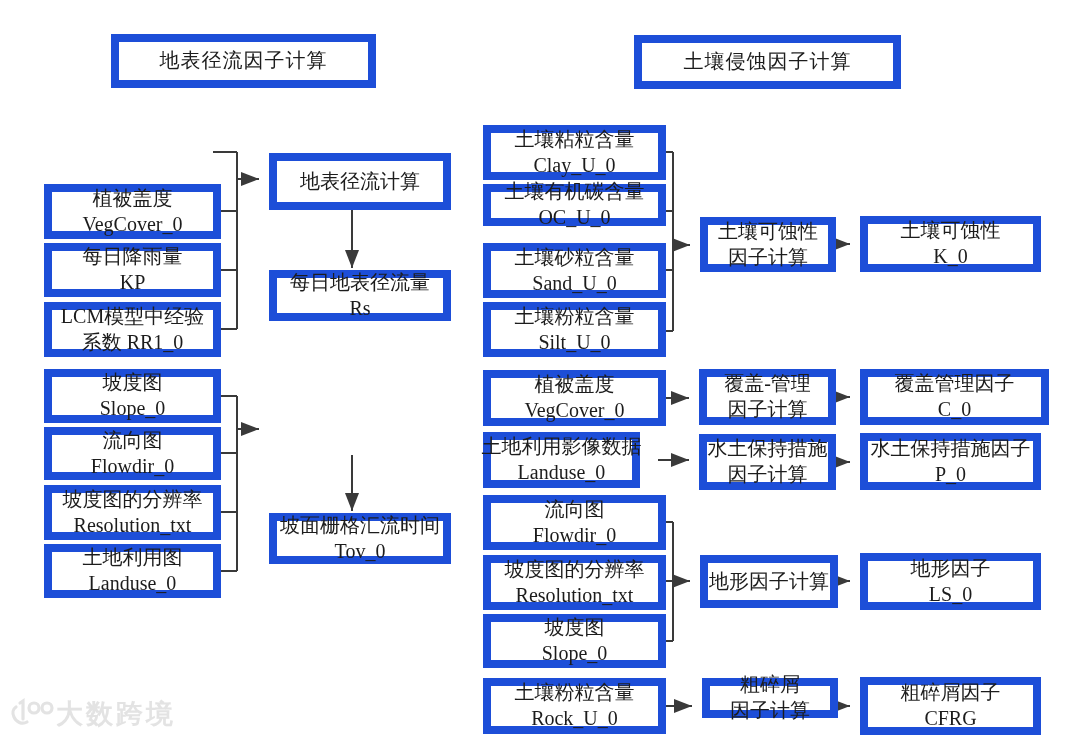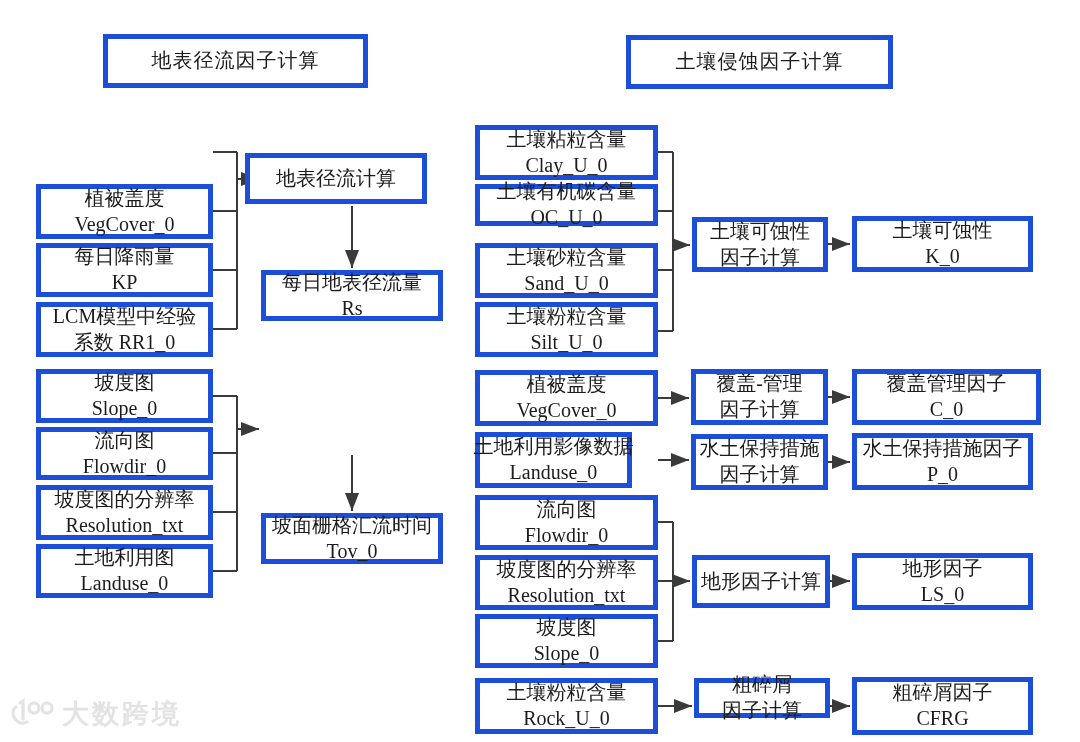--- a/index.html
+++ b/index.html
@@ -1,29 +1,29 @@
 <!DOCTYPE html>
 <html><head>
 <meta charset="utf-8">
 <style>
   html,body{margin:0;padding:0;background:#fff;}
   #canvas{
     position:relative;width:1080px;height:742px;background:#ffffff;overflow:hidden;
     font-family:"Liberation Serif","DejaVu Serif",serif;color:#1c1c1c;
   }
   .box{
-    position:absolute;box-sizing:border-box;border:5px solid #1d4ed8;background:#ffffff;
+    position:absolute;box-sizing:border-box;border:8px solid #1d4ed8;background:#ffffff;
     display:flex;flex-direction:column;align-items:center;justify-content:center;
-    text-align:center;font-size:20px;line-height:1.28;
+    text-align:center;font-size:20px;line-height:1.28;margin-left:8px;
   }
   .box .bl{white-space:nowrap;}
   #connectors{position:absolute;left:0;top:0;width:1080px;height:742px;}
   .title{font-size:20px;letter-spacing:1px;}
   #watermark{
-    position:absolute;left:10px;top:696px;display:flex;align-items:center;gap:6px;
+    position:absolute;left:10px;top:696px;display:flex;align-items:center;
     color:#e3e3e3;font-family:"Liberation Sans","DejaVu Sans",sans-serif;
     font-weight:bold;font-size:27px;letter-spacing:3px;user-select:none;
   }
 </style>
 </head>
 <body>
 
 <div id="canvas">
 
   <svg id="connectors" viewBox="0 0 1080 742" xmlns="http://www.w3.org/2000/svg">
@@ -88,21 +88,21 @@
   </div>
   <div class="box" style="left:36px;top:243px;width:177px;height:54px">
     <div class="bl">每日降雨量</div>
     <div class="bl">KP</div>
   </div>
   <div class="box" style="left:36px;top:302px;width:177px;height:55px">
     <div class="bl">LCM模型中经验</div>
     <div class="bl">系数 RR1_0</div>
   </div>
 
-  <div class="box" style="left:245px;top:153px;width:182px;height:51px">
+  <div class="box" style="left:261px;top:153px;width:182px;height:57px">
     <div class="bl">地表径流计算</div>
   </div>
   <div class="box" style="left:261px;top:270px;width:182px;height:51px">
     <div class="bl">每日地表径流量</div>
     <div class="bl">Rs</div>
   </div>
 
   <div class="box" style="left:36px;top:369px;width:177px;height:54px">
     <div class="bl">坡度图</div>
     <div class="bl">Slope_0</div>

